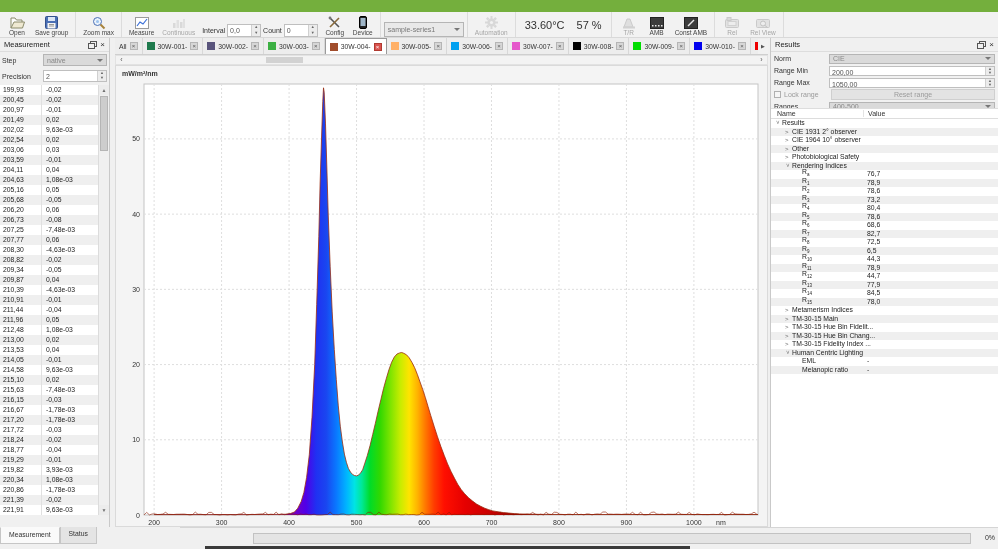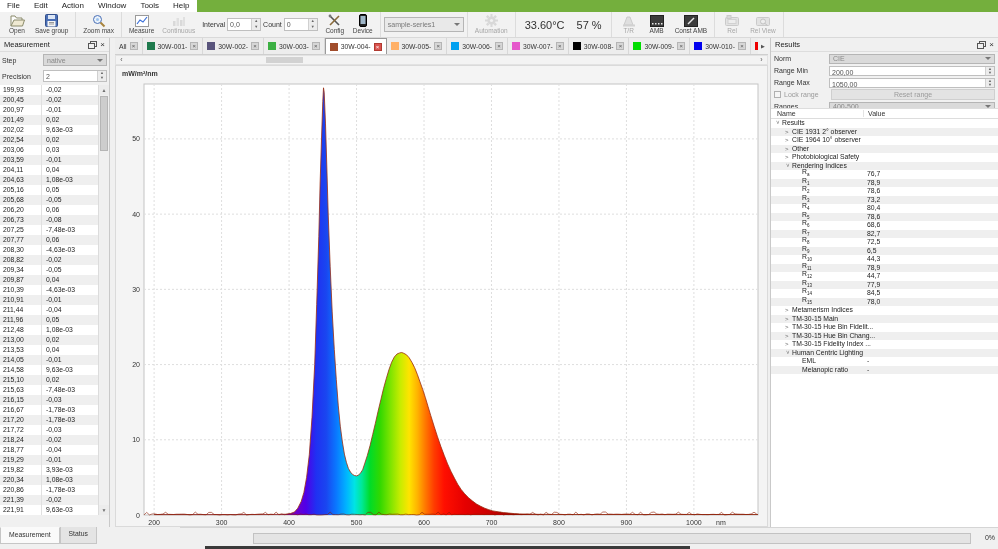--- a/index.html
+++ b/index.html
@@ -8,21 +8,21 @@
   .app { position:relative; width:998px; height:549px; background:#f0f0f0; }
 
   
   .menubar { position:absolute; left:0; top:0; width:998px; height:12px; display:flex; background:#ffffff; }
   .menu-items { display:flex; }
   .menu-item { font-size:8px; line-height:12px; padding:0 7px; color:#222; white-space:nowrap; }
   .menu-green { flex:1; background:#74af3d; }
 
   
   .toolbar { position:absolute; left:0; top:12px; width:998px; height:26px; background:#f2f2f2; border-bottom:1px solid #d9d9d9; display:flex; align-items:stretch; }
-  .tgroup { display:flex; align-items:center; border-right:1px solid #dcdcdc; padding:0 3px; }
+  .tgroup { display:flex; align-items:flex-end; border-right:1px solid #dcdcdc; padding:0 3px; }
   .tgroup.last { border-right:1px solid #dcdcdc; }
   .tbtn { display:flex; flex-direction:column; align-items:center; justify-content:center; padding:0 4px; min-width:28px; }
   .tbtn .ticon { height:13px; display:flex; align-items:center; }
   .tbtn .tlabel { font-size:6.5px; line-height:8px; color:#444; white-space:nowrap; }
   .disabled { opacity:.45; filter:grayscale(1); }
   .tfield { display:flex; align-items:center; gap:2px; font-size:7px; color:#333; padding:0 3px; }
   .spinbox { width:34px; height:13px; background:#fff; border:1px solid #bfbfbf; display:flex; }
   .spinbox .val { flex:1; font-size:7px; line-height:11px; padding:0 2px; color:#555; }
   .spin { width:9px; display:flex; flex-direction:column; border-left:1px solid #d0d0d0; }
   .spin span { flex:1; font-size:4px; line-height:4px; text-align:center; color:#666; background:#ececec; }
@@ -100,28 +100,20 @@
   .task-strip { position:absolute; left:205px; top:546px; width:485px; height:3px; background:#3a3a3a; z-index:4; }
 
   .fi svg { display:block; }
 </style>
 </head>
 <body>
 
 <div class="app">
 
   <div class="menubar">
-    <div class="menu-items">
-        <span class="menu-item">File</span>
-        <span class="menu-item">Edit</span>
-        <span class="menu-item">Action</span>
-        <span class="menu-item">Window</span>
-        <span class="menu-item">Tools</span>
-        <span class="menu-item">Help</span>
-      </div>
     <div class="menu-green"></div>
   </div>
 
   <div class="toolbar">
     <div class="tgroup">
       <div class="tbtn">
         <span class="ticon fi">
             <svg width="15" height="13" viewBox="0 0 15 13">
               <path d="M1 12 V2 h4 l1.5 2 H12 v2" fill="#fdfdfd" stroke="#8a8a6a"></path>
               <path d="M1 12 L4 6 h10.5 L12.5 12 Z" fill="#efe9d2" stroke="#8a8a6a"></path>

